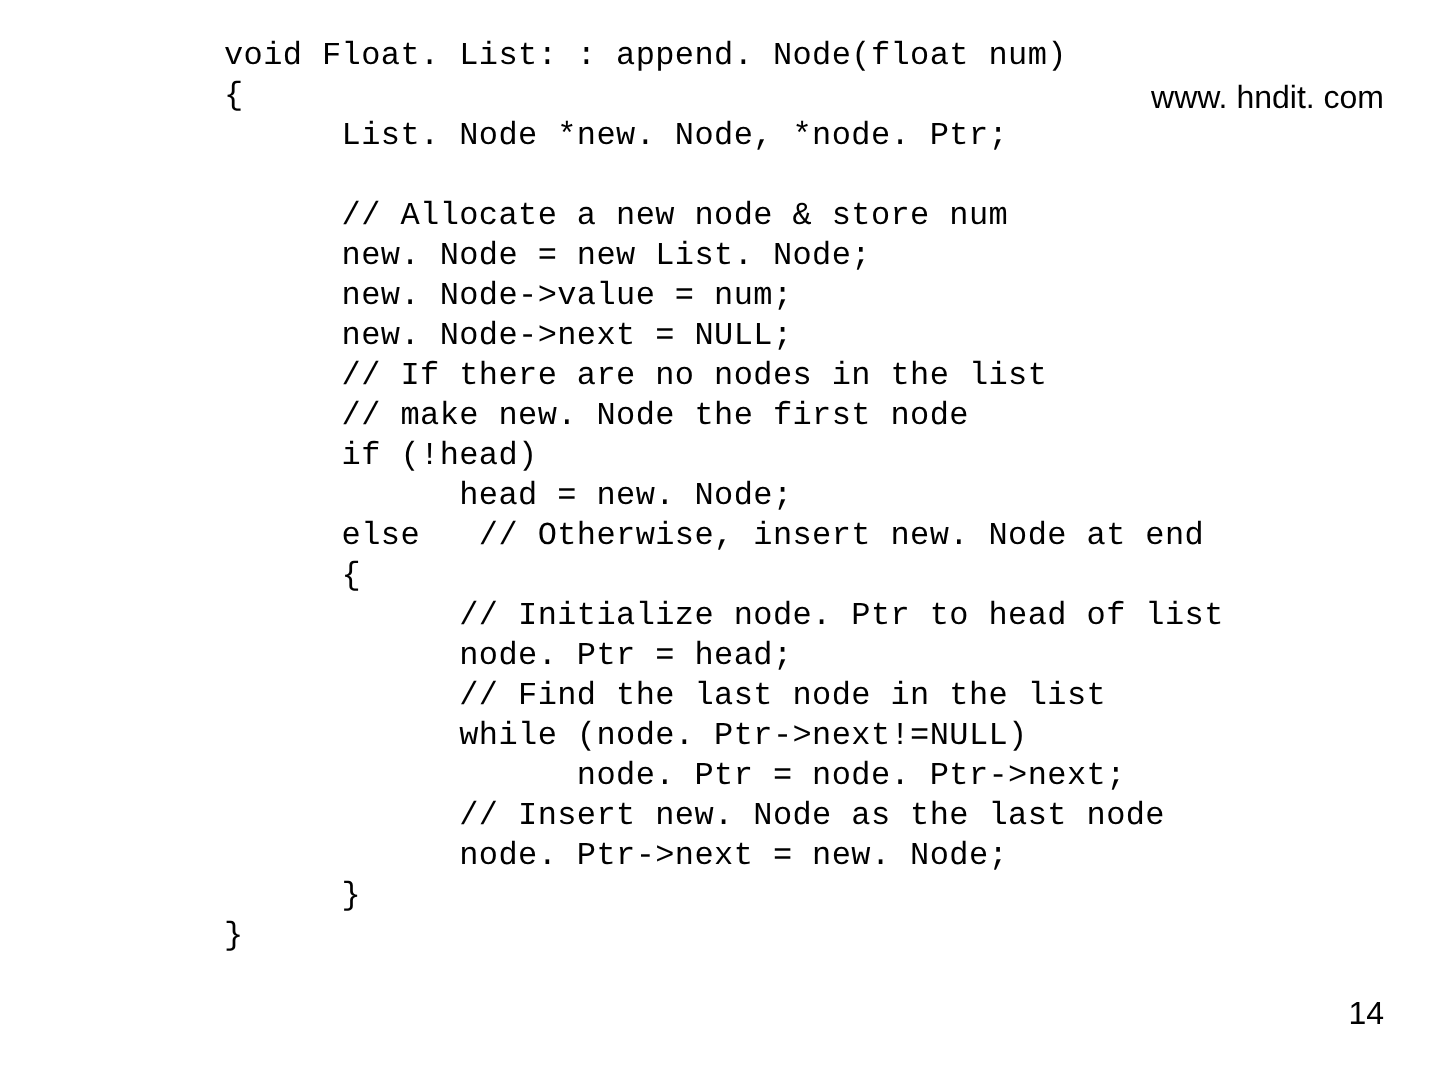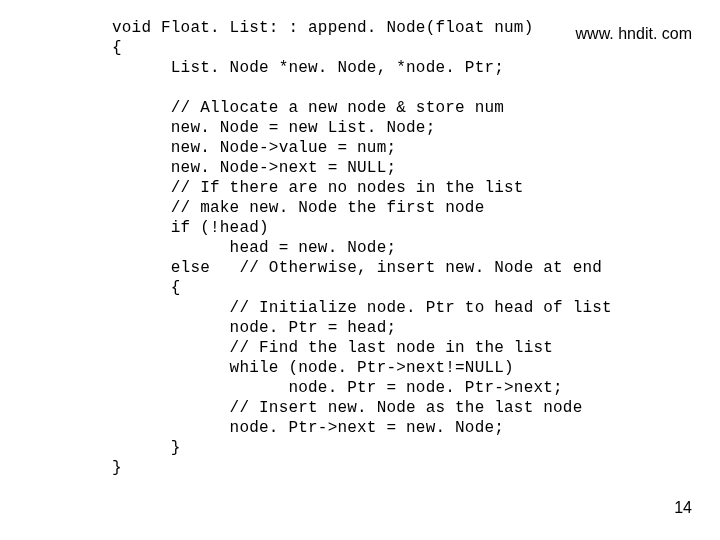--- a/index.html
+++ b/index.html
@@ -22,21 +22,21 @@
     padding: 18px 24px 18px 24px;
     position: relative;
   }
   .code-block {
     white-space: pre;
     margin-left: 88px;
     letter-spacing: 0.2px;
   }
   .watermark {
     position: absolute;
-    top: 24px;
+    top: 40px;
     right: 28px;
     font-family: Arial, Helvetica, sans-serif;
     font-size: 16px;
     color: #000000;
     font-weight: normal;
   }
   .page-number {
     position: absolute;
     bottom: 22px;
     right: 28px;

